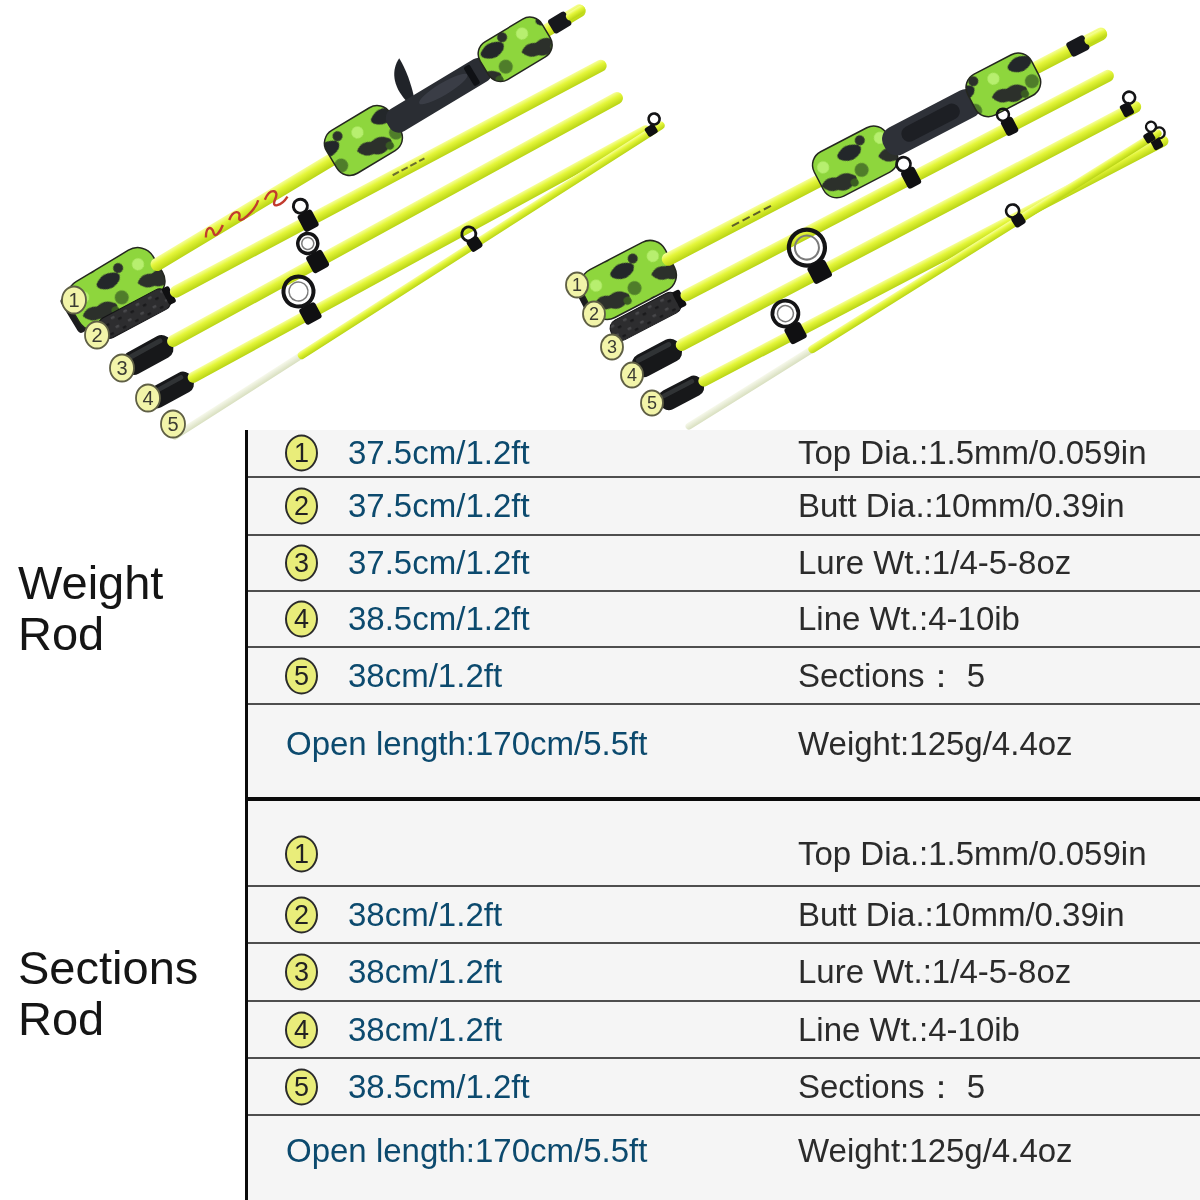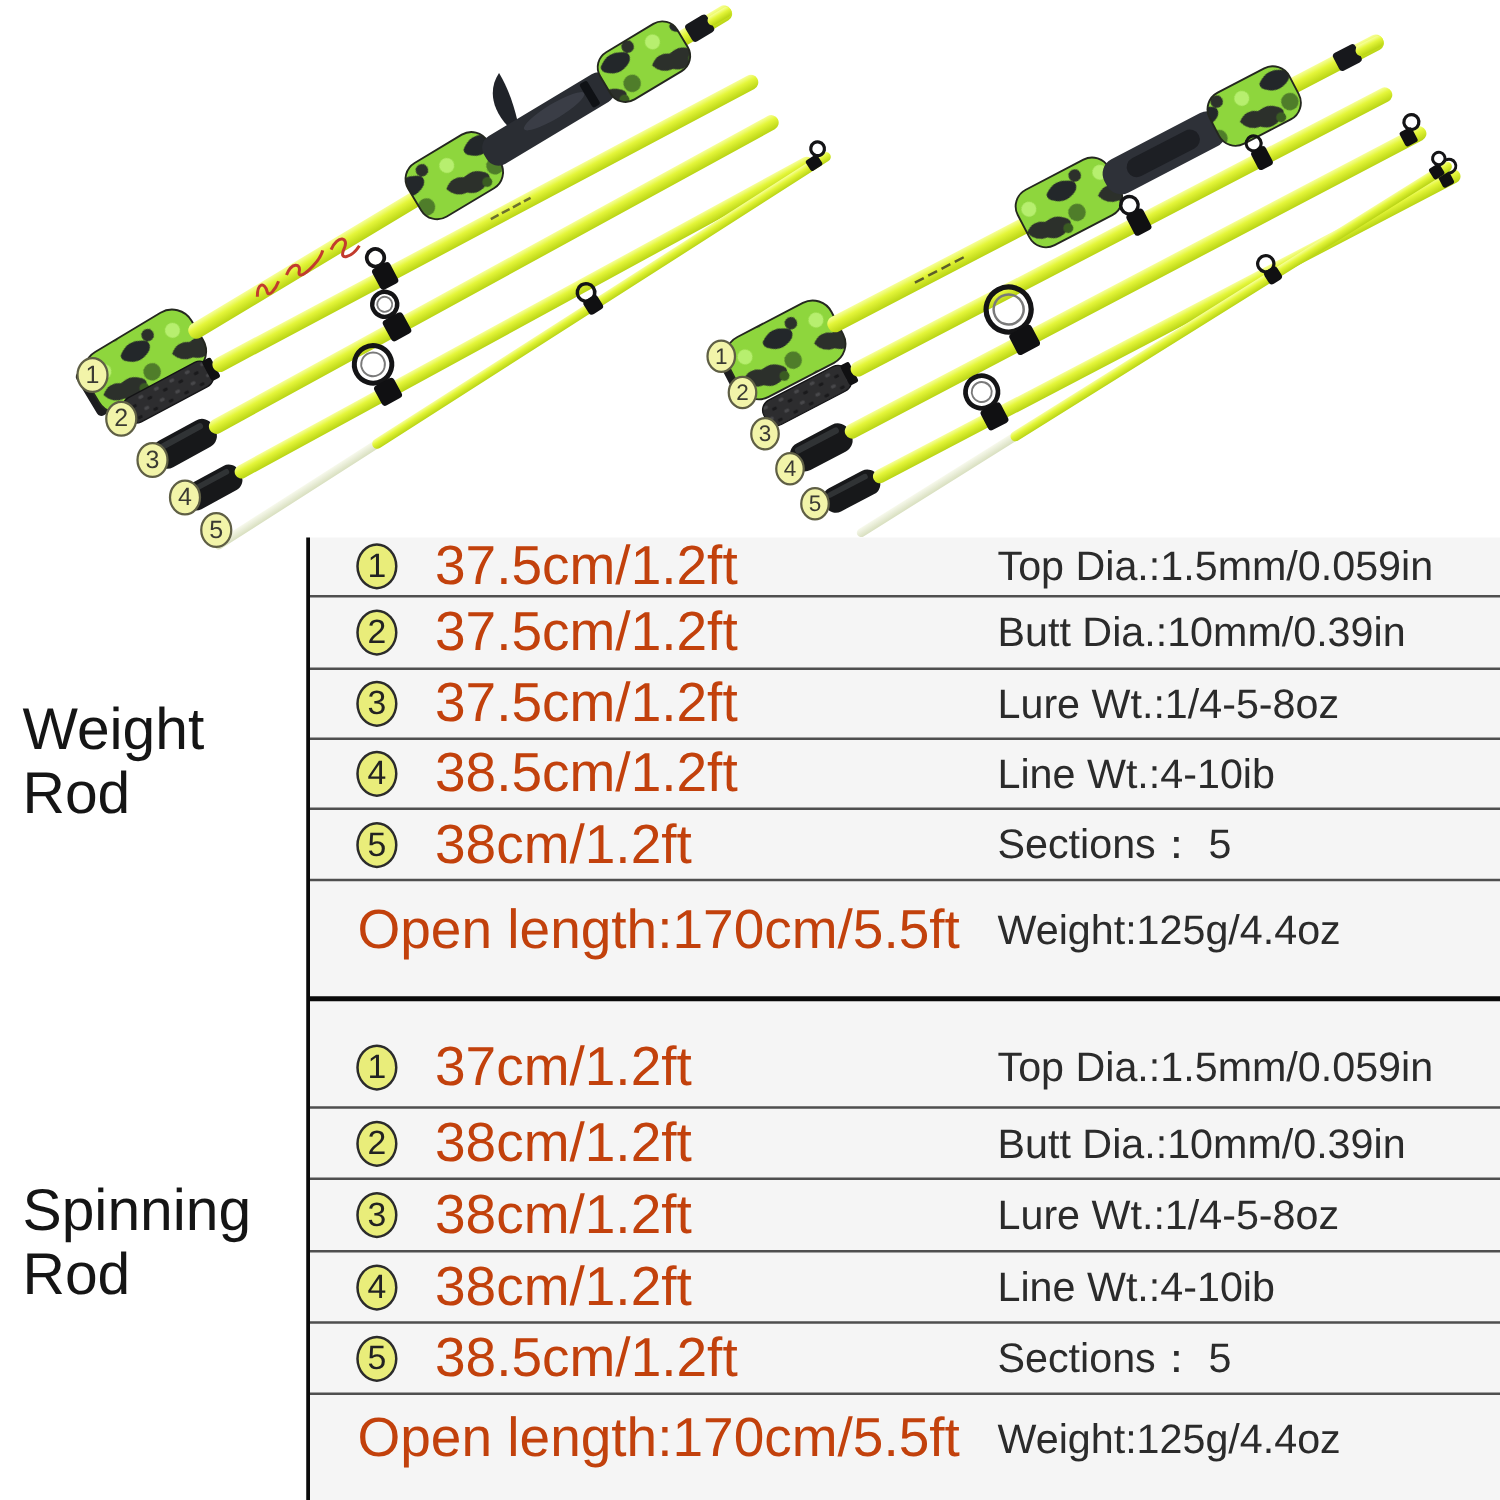--- a/index.html
+++ b/index.html
@@ -26,21 +26,21 @@
   .row.last{border-bottom:none;padding-left:32px;}
   .badge{
     position:absolute;left:37px;top:50%;transform:translateY(-50%);
     width:33px;height:37px;box-sizing:border-box;
     border:2px solid #2b2b2b;border-radius:50%;background:#e9ed7a;
     display:flex;align-items:center;justify-content:center;
     font-size:27px;color:#222222;
   }
   .len{
     position:absolute;left:100px;top:50%;transform:translateY(-50%);
-    font-size:44px;color:#c2410c;white-space:nowrap;
+    font-size:33px;color:#0c4a6e;white-space:nowrap;
   }
   .spec-text{
     position:absolute;left:550px;top:50%;transform:translateY(-50%);
     font-size:33px;color:#2b2b2b;white-space:nowrap;
   }
   .row.open .len{left:38px;}
   .row.shift-down .badge,.row.shift-down .len,.row.shift-down .spec-text{top:63%;}
   .row.shift-up .badge,.row.shift-up .len,.row.shift-up .spec-text{top:42%;}
 </style>
 </head>
@@ -205,21 +205,21 @@
       <text x="612" y="347" dominant-baseline="central">3</text>
       <ellipse cx="632" cy="375" rx="11" ry="12.5" fill="#f2f4a9" stroke="#5f5f45" stroke-width="1.8"></ellipse>
       <text x="632" y="375" dominant-baseline="central">4</text>
       <ellipse cx="652" cy="403" rx="11" ry="12.5" fill="#f2f4a9" stroke="#5f5f45" stroke-width="1.8"></ellipse>
       <text x="652" y="403" dominant-baseline="central">5</text>
     </g>
   </g>
 </svg>
 
 <div class="rod-label" id="label-casting">Weight Rod</div>
-<div class="rod-label" id="label-spinning">Spinning Rod</div>
+<div class="rod-label" id="label-spinning">Sections Rod</div>
 
 <div class="spec-area">
 
   <div class="spec-table" id="table-casting">
     <div class="row" style="height:48px">
       <span class="badge">1</span>
       <span class="len">37.5cm/1.2ft</span>
       <span class="spec-text">Top Dia.:1.5mm/0.059in</span>
     </div>
     <div class="row" style="height:58px">
@@ -244,21 +244,20 @@
     </div>
     <div class="row open last shift-up" style="height:92px">
       <span class="len">Open length:170cm/5.5ft</span>
       <span class="spec-text">Weight:125g/4.4oz</span>
     </div>
   </div>
 
   <div class="spec-table" id="table-spinning">
     <div class="row shift-down" style="height:86px">
       <span class="badge">1</span>
-      <span class="len">37cm/1.2ft</span>
       <span class="spec-text">Top Dia.:1.5mm/0.059in</span>
     </div>
     <div class="row" style="height:57px">
       <span class="badge">2</span>
       <span class="len">38cm/1.2ft</span>
       <span class="spec-text">Butt Dia.:10mm/0.39in</span>
     </div>
     <div class="row" style="height:58px">
       <span class="badge">3</span>
       <span class="len">38cm/1.2ft</span>

